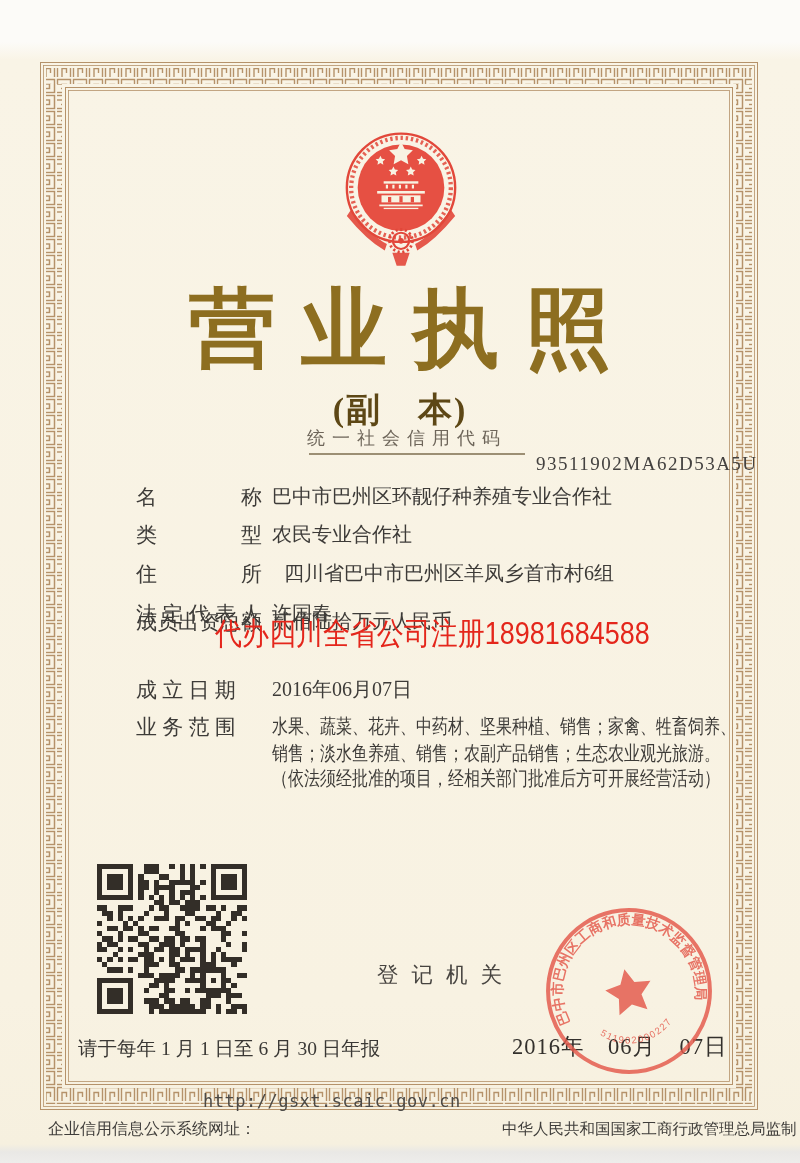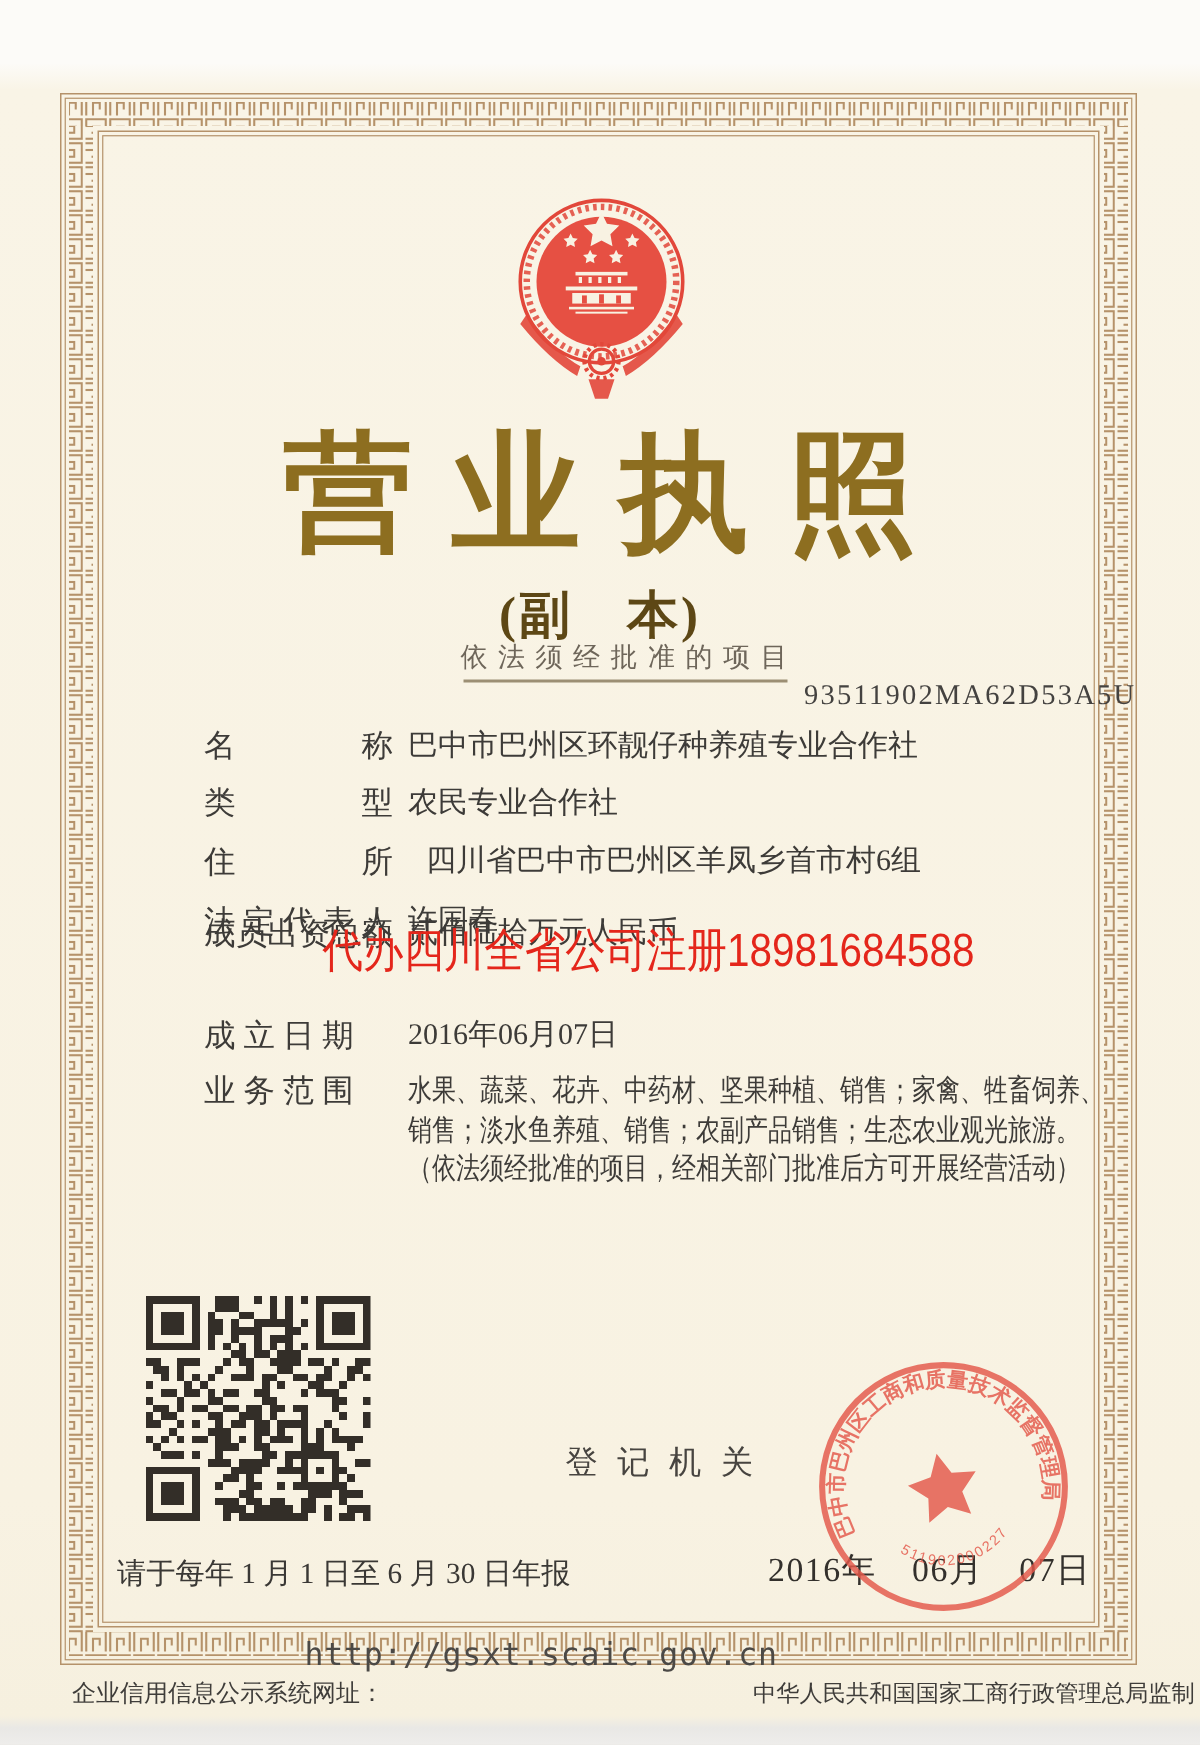--- a/index.html
+++ b/index.html
@@ -36,21 +36,21 @@
     font-family:"Liberation Sans","DejaVu Sans",sans-serif;
     transform:scaleX(.87);transform-origin:left top;z-index:6;font-weight:500;
   }
   
   #qr{left:97px;top:864px;}
   .annual-note{left:78px;top:1035px;font-size:19.5px;color:#3a3835;white-space:pre;}
   .reg-label{left:377px;top:960px;font-size:21.5px;letter-spacing:13px;color:#474440;}
   .reg-date{left:512px;top:1031px;font-size:22.5px;color:#33302c;letter-spacing:1px;z-index:3;white-space:pre;}
   #seal{left:541px;top:903px;transform:rotate(-12deg);opacity:.82;z-index:4;}
   .gsxt-url{
-    left:203px;top:1091px;font-size:21px;color:#4b4946;letter-spacing:.5px;z-index:5;
+    left:203px;top:1091px;font-size:17px;color:#4b4946;letter-spacing:.5px;z-index:5;
     font-family:"DejaVu Sans Mono","Liberation Mono",monospace;
   }
   .footer-left{left:48px;top:1119px;font-size:16px;color:#3f3d3a;}
   .footer-right{left:502px;top:1119px;font-size:15.5px;color:#3f3d3a;}
 </style>
 </head>
 <body>
 
 <div class="page">
 
@@ -102,21 +102,21 @@
     <circle cx="60" cy="101" r="10.5" fill="none" stroke="#e2473a" stroke-width="2.6" stroke-dasharray="2 2.4"></circle>
     <circle cx="60" cy="101" r="2.6" fill="#e2473a"></circle>
     <path d="M14,72 Q32,96 47,104 L45,110 Q28,100 10,78 Z" fill="#e2473a" opacity=".9"></path>
     <path d="M106,72 Q88,96 73,104 L75,110 Q92,100 110,78 Z" fill="#e2473a" opacity=".9"></path>
     <path d="M52,112 L68,112 L64,124 L56,124 Z" fill="#e2473a" opacity=".9"></path>
   </svg>
 
   <div class="abs title">营业执照</div>
   <div class="abs subtitle">(副　本)</div>
 
-  <div class="abs code-label">依法须经批准的项目</div>
+  <div class="abs code-label">统一社会信用代码</div>
   <div class="abs code-underline"></div>
   <div class="abs code-value">93511902MA62D53A5U</div>
 
   <div class="abs frow" style="top:483px">
     <span class="flabel">名　　　　称</span>
     <span class="fvalue" style="left:136px">巴中市巴州区环靓仔种养殖专业合作社</span>
   </div>
   <div class="abs frow" style="top:521px">
     <span class="flabel">类　　　　型</span>
     <span class="fvalue" style="left:136px">农民专业合作社</span>

